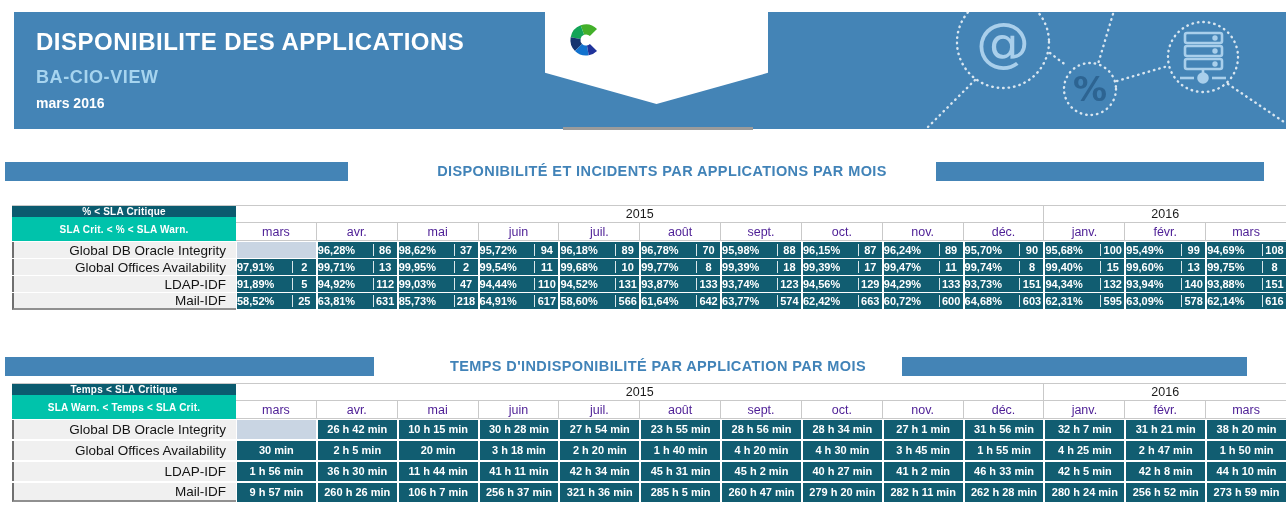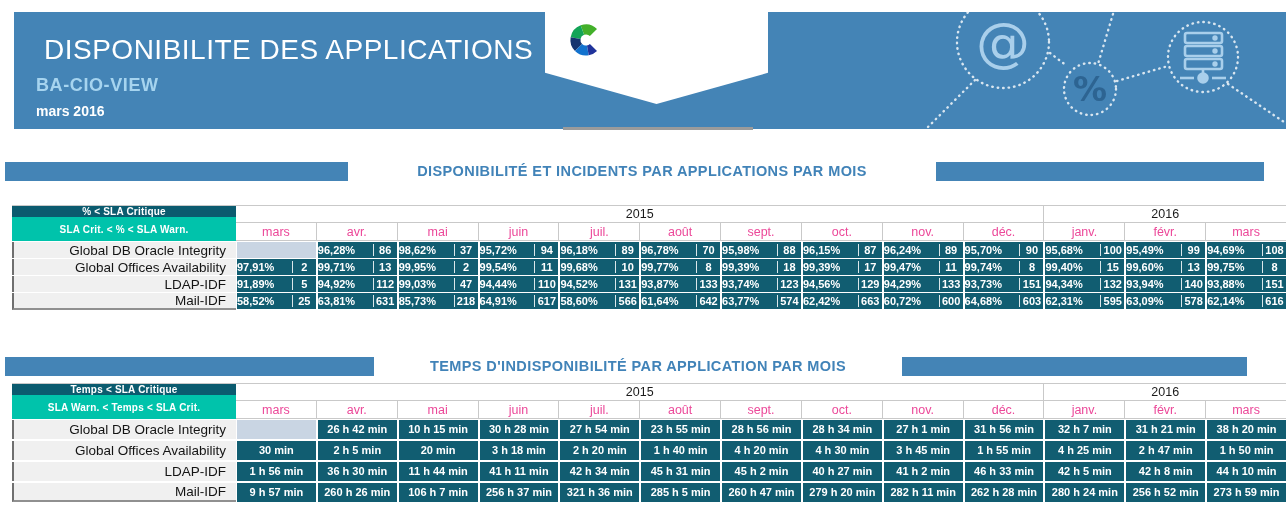--- a/index.html
+++ b/index.html
@@ -2,52 +2,52 @@
 <html style="--banner: #4484b6; --subtitle: #a6d4ef; --section-title: #4183b8; --teal-dark: #0b5b6f; --turquoise: #00c3ab; --cell-teal: #115d71; --cell-empty: #c9d5e3; --logo-green: #76b82a; --logo-dark: #3a4750;"><head>
 <meta charset="utf-8">
 <style>
   html,body{margin:0;padding:0;background:#fff;}
   .page{position:relative;width:1286px;height:518px;overflow:hidden;background:#fff;
         font-family:"Liberation Sans","DejaVu Sans",sans-serif;}
 
   
   .banner{position:absolute;left:14px;top:12px;right:0;height:117px;background:var(--banner,#4484b6);}
   .banner-text{position:absolute;left:22px;top:16px;}
-  .report-title{margin:8px;color:#fff;font-size:28px;font-weight:normal;letter-spacing:.5px;line-height:28px;}
+  .report-title{margin:0;color:#fff;font-size:24px;font-weight:bold;letter-spacing:.5px;line-height:28px;}
   .report-subtitle{margin:12px 0 0 0;color:var(--subtitle,#a6d4ef);font-size:18px;font-weight:bold;letter-spacing:.6px;line-height:18px;}
   .report-period{margin:9px 0 0 0;color:#fff;font-size:14px;font-weight:bold;}
 
   .badge{position:absolute;left:545px;top:0;width:223px;height:104px;background:#fff;
          clip-path:polygon(0 0,100% 0,100% 70%,50% 100%,0 70%);z-index:3;}
   .badge-inner{display:flex;align-items:flex-start;padding:20px 0 0 22px;}
   .cmark{width:38px;height:38px;margin-top:1px;}
   .logo-text{margin-left:8px;}
   .logo-name{font-size:26px;font-weight:bold;color:#3a4750;line-height:26px;letter-spacing:.5px;}
   .logo-tagline{font-size:14px;font-weight:bold;color:#76b82a;margin-top:1px;letter-spacing:.2px;}
   .badge-shadow{position:absolute;left:563px;top:127px;width:190px;height:3px;background:#9b9b9b;z-index:2;}
 
   .decor{position:absolute;right:0;top:0;height:117px;width:372px;}
 
   
   .section-header{position:absolute;left:0;width:1286px;height:22px;}
   .section-bar{position:absolute;top:2px;height:19px;background:var(--banner,#4484b6);}
   .section-title{position:absolute;top:0;height:22px;display:flex;align-items:center;justify-content:center;
-                 color:var(--section-title,#4183b8);font-size:14.5px;font-weight:bold;letter-spacing:.4px;}
+                 color:var(--section-title,#4183b8);font-size:14.5px;font-weight:bold;letter-spacing:.4px;margin-left:20px;}
 
   
   .dtable{position:absolute;left:12px;width:1275px;}
   .thead,.trow{display:grid;grid-template-columns:224px repeat(13,1fr);width:1275px;}
   .thead{grid-template-rows:17px 18px;border-top:1px solid #c9c9c9;}
   .legend{grid-column:1;grid-row:1/3;display:flex;flex-direction:column;}
   .lg1{height:17px;background:var(--teal-dark,#0b5b6f);}
   .lg2{height:36px;background:var(--turquoise,#00c3ab);}
   .lg1,.lg2{color:#fff;font-size:10px;font-weight:bold;display:flex;align-items:center;justify-content:center;letter-spacing:.2px;}
   .ycell{grid-row:1;background:#fff;color:#1b1b1b;font-size:12.5px;display:flex;align-items:center;justify-content:center;
          border-right:1px solid #c9c9c9;border-bottom:1px solid #c9c9c9;}
-  .mcell{grid-row:2;background:#fff;color:#ec4899;font-size:12.5px;display:flex;align-items:center;justify-content:center;
+  .mcell{grid-row:2;background:#fff;color:#4c1d95;font-size:12.5px;display:flex;align-items:center;justify-content:center;
          border-right:1px solid #c9c9c9;border-bottom:1px solid #c9c9c9;}
   .tbody{margin-top:1px;}
   .trow{margin-bottom:1px;}
   .t2 .trow{margin-bottom:2px;}
   .rlabel{background:#f0f0f0;color:#141414;font-size:13.5px;display:flex;align-items:center;justify-content:flex-end;
           padding-right:10px;border-left:2px solid #6f6f6f;box-sizing:border-box;}
   .trow:last-child .rlabel{border-bottom:2px solid #909090;}
   .cell{background:var(--cell-teal,#115d71);color:#fff;font-weight:bold;font-size:11px;margin:0 1px;
         display:flex;align-items:center;justify-content:center;}
   .t1 .cell{height:16px;}

